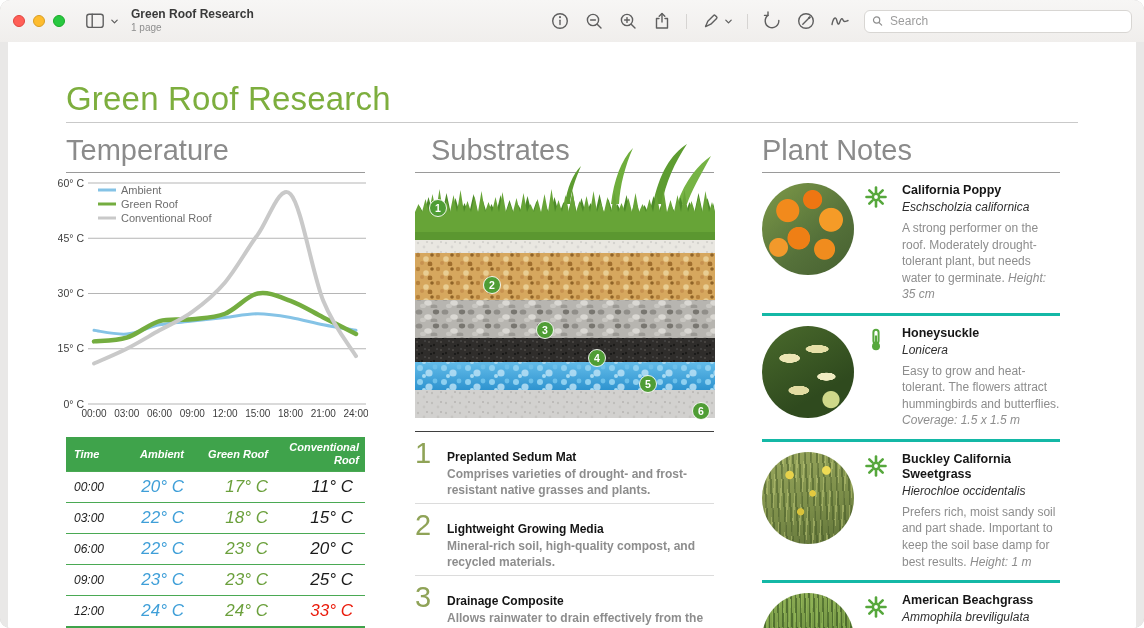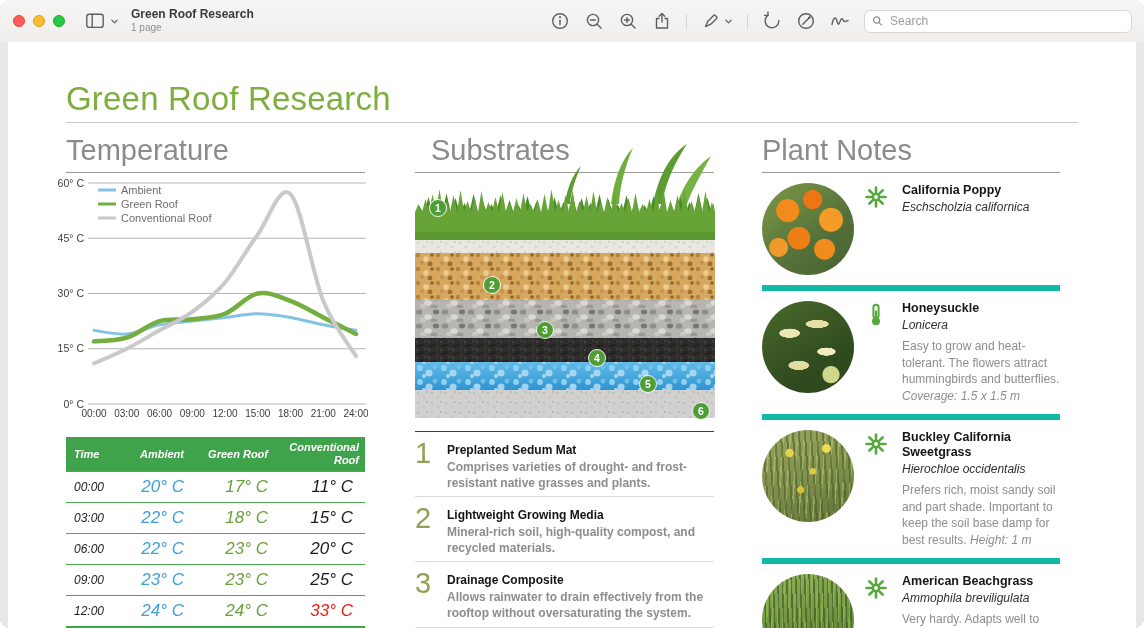--- a/index.html
+++ b/index.html
@@ -50,26 +50,26 @@
   .td-time{padding-left:8px;font-size:12px;color:#1c1c1c;}
   .td-amb{justify-content:flex-end;padding-right:20px;font-size:17px;color:#3f9fd8;}
   .td-green{justify-content:flex-end;padding-right:20px;font-size:17px;color:#6ba03c;}
   .td-conv{justify-content:flex-end;padding-right:12px;font-size:17px;color:#1a1a1a;}
   .td-conv.alert{color:#ea1b0b;}
   
   .sub-list{left:407px;top:389px;width:299px;border-top:1px solid #3f3f3f;}
   .sub-item{display:flex;padding:6px 0 5px;border-bottom:1px solid #dcdcdc;}
   .sub-item:last-child{border-bottom:none;}
   .sub-num{width:32px;font-size:29px;font-weight:300;color:#8fa357;line-height:1.05;}
-  .sub-title{font-size:12px;font-weight:bold;color:#141414;margin:5px 0 3px;}
+  .sub-title{font-size:12px;font-weight:bold;color:#141414;margin:12px 0 3px;}
   .sub-desc{font-size:12px;color:#8d8d8d;line-height:1.3;font-weight:bold;}
   .sub-body{flex:1;}
   
   .plants{left:754px;top:131px;width:298px;}
-  .pentry{display:flex;gap:10px;padding:10px 0;border-bottom:6px solid #14b8a6;}
+  .pentry{display:flex;gap:10px;padding:10px 0;border-bottom:3px solid #14b8a6;}
   .pentry:last-child{border-bottom:none;}
   .photo{width:92px;height:92px;border-radius:50%;flex:0 0 92px;}
   .picon{width:28px;flex:0 0 28px;padding-top:2px;}
   .ptext{flex:1;}
   .pname{font-size:12.5px;font-weight:bold;color:#161616;line-height:1.2;}
   .pspecies{font-size:12px;font-style:italic;color:#2e2e2e;margin:2px 0 6px;}
   .pdesc{font-size:12px;color:#8d8d8d;line-height:1.38;}
   .pstat{font-style:italic;}
   .photo-poppy{background:
     radial-gradient(circle at 28% 30%,#f28a1c 0 12%,transparent 13%),
@@ -391,20 +391,23 @@
                   <line x1="15.6" y1="15.6" x2="18.7" y2="18.7"></line>
                 <line x1="5.3" y1="18.7" x2="8.4" y2="15.6"></line>
                   <line x1="15.6" y1="8.4" x2="18.7" y2="5.3"></line>
               </g>
               <circle cx="12" cy="12" r="3.2" fill="none" stroke="#56a73c" stroke-width="2.6"></circle>
             </svg>
           </div>
           <div class="ptext">
             <div class="pname">California Poppy</div>
             <div class="pspecies">Eschscholzia californica</div>
+            <div class="pdesc">
+              <span>A strong performer on the roof. Moderately drought-tolerant plant, but needs water to germinate.</span> <span class="pstat">Height: 35 cm</span>
+            </div>
           </div>
         </div>
 
         <div class="pentry">
           <div class="photo photo-honeysuckle"></div>
           <div class="picon">
             <svg width="24" height="24" viewBox="0 0 24 24">
               <rect x="9.4" y="1.8" width="5.2" height="13.5" rx="2.6" fill="none" stroke="#56a73c" stroke-width="2"></rect>
               <circle cx="12" cy="18.3" r="4" fill="#56a73c"></circle>
               <line x1="12" y1="7.5" x2="12" y2="15.5" stroke="#56a73c" stroke-width="2.2"></line>

